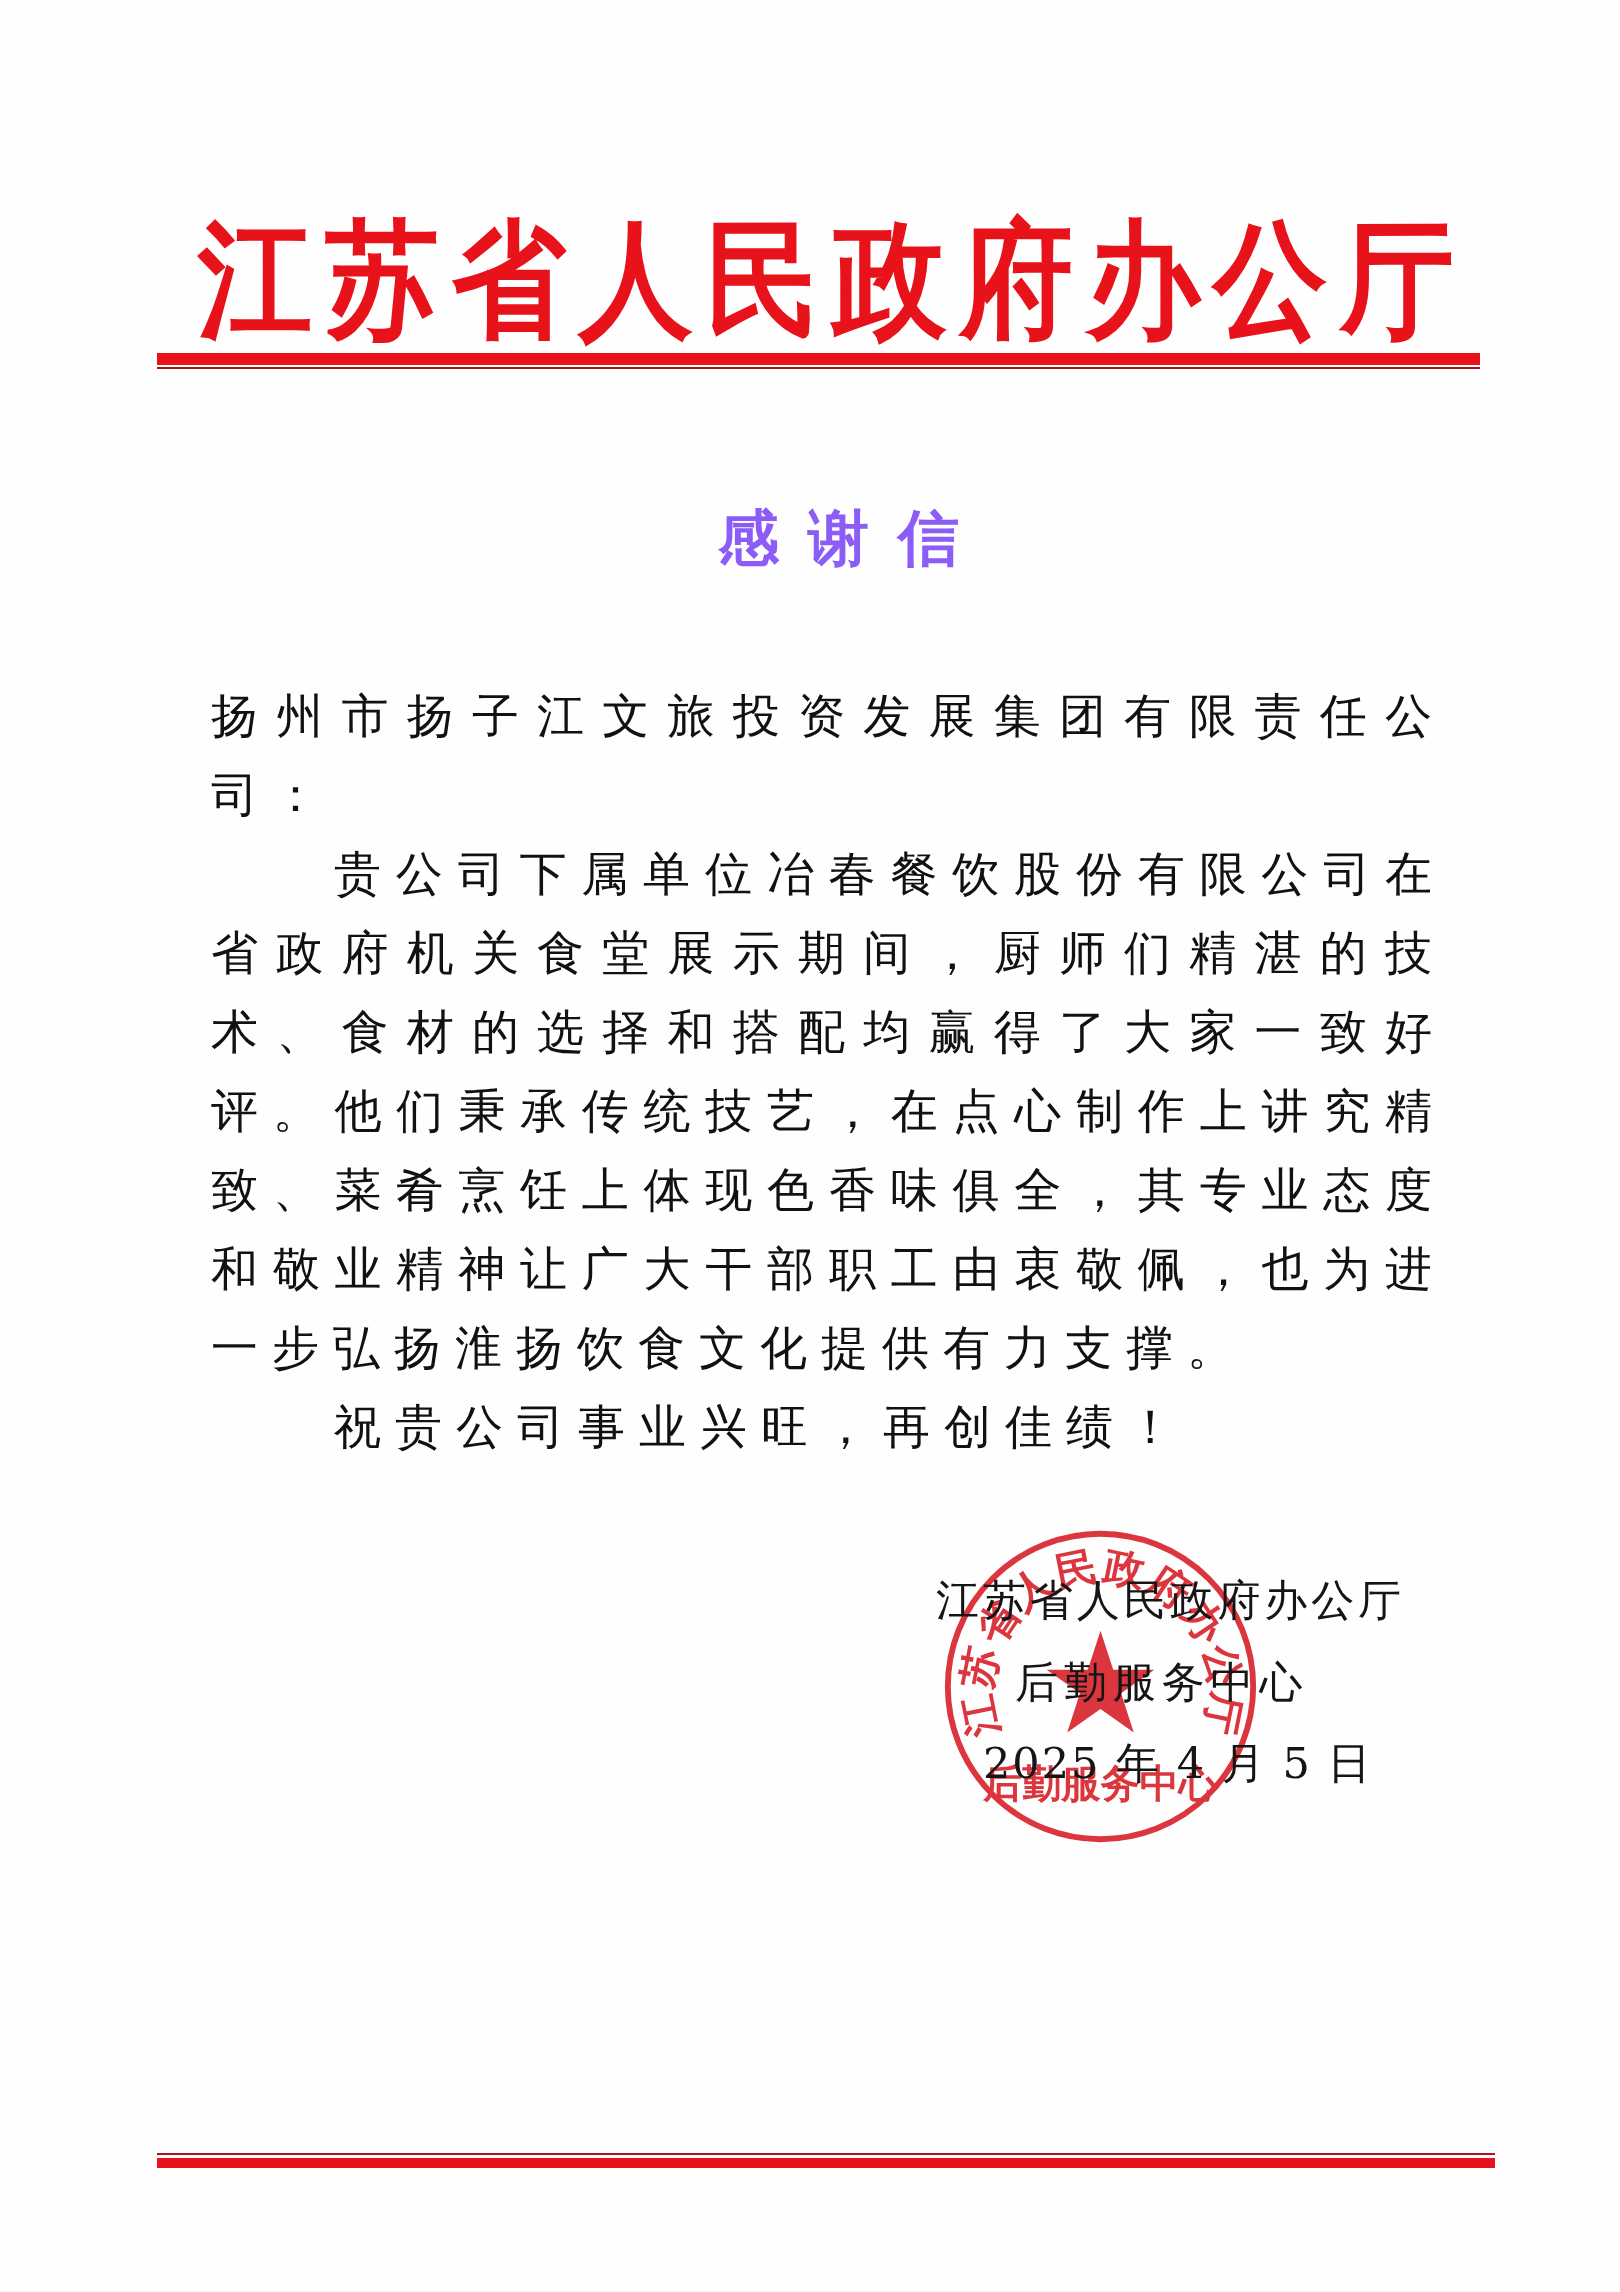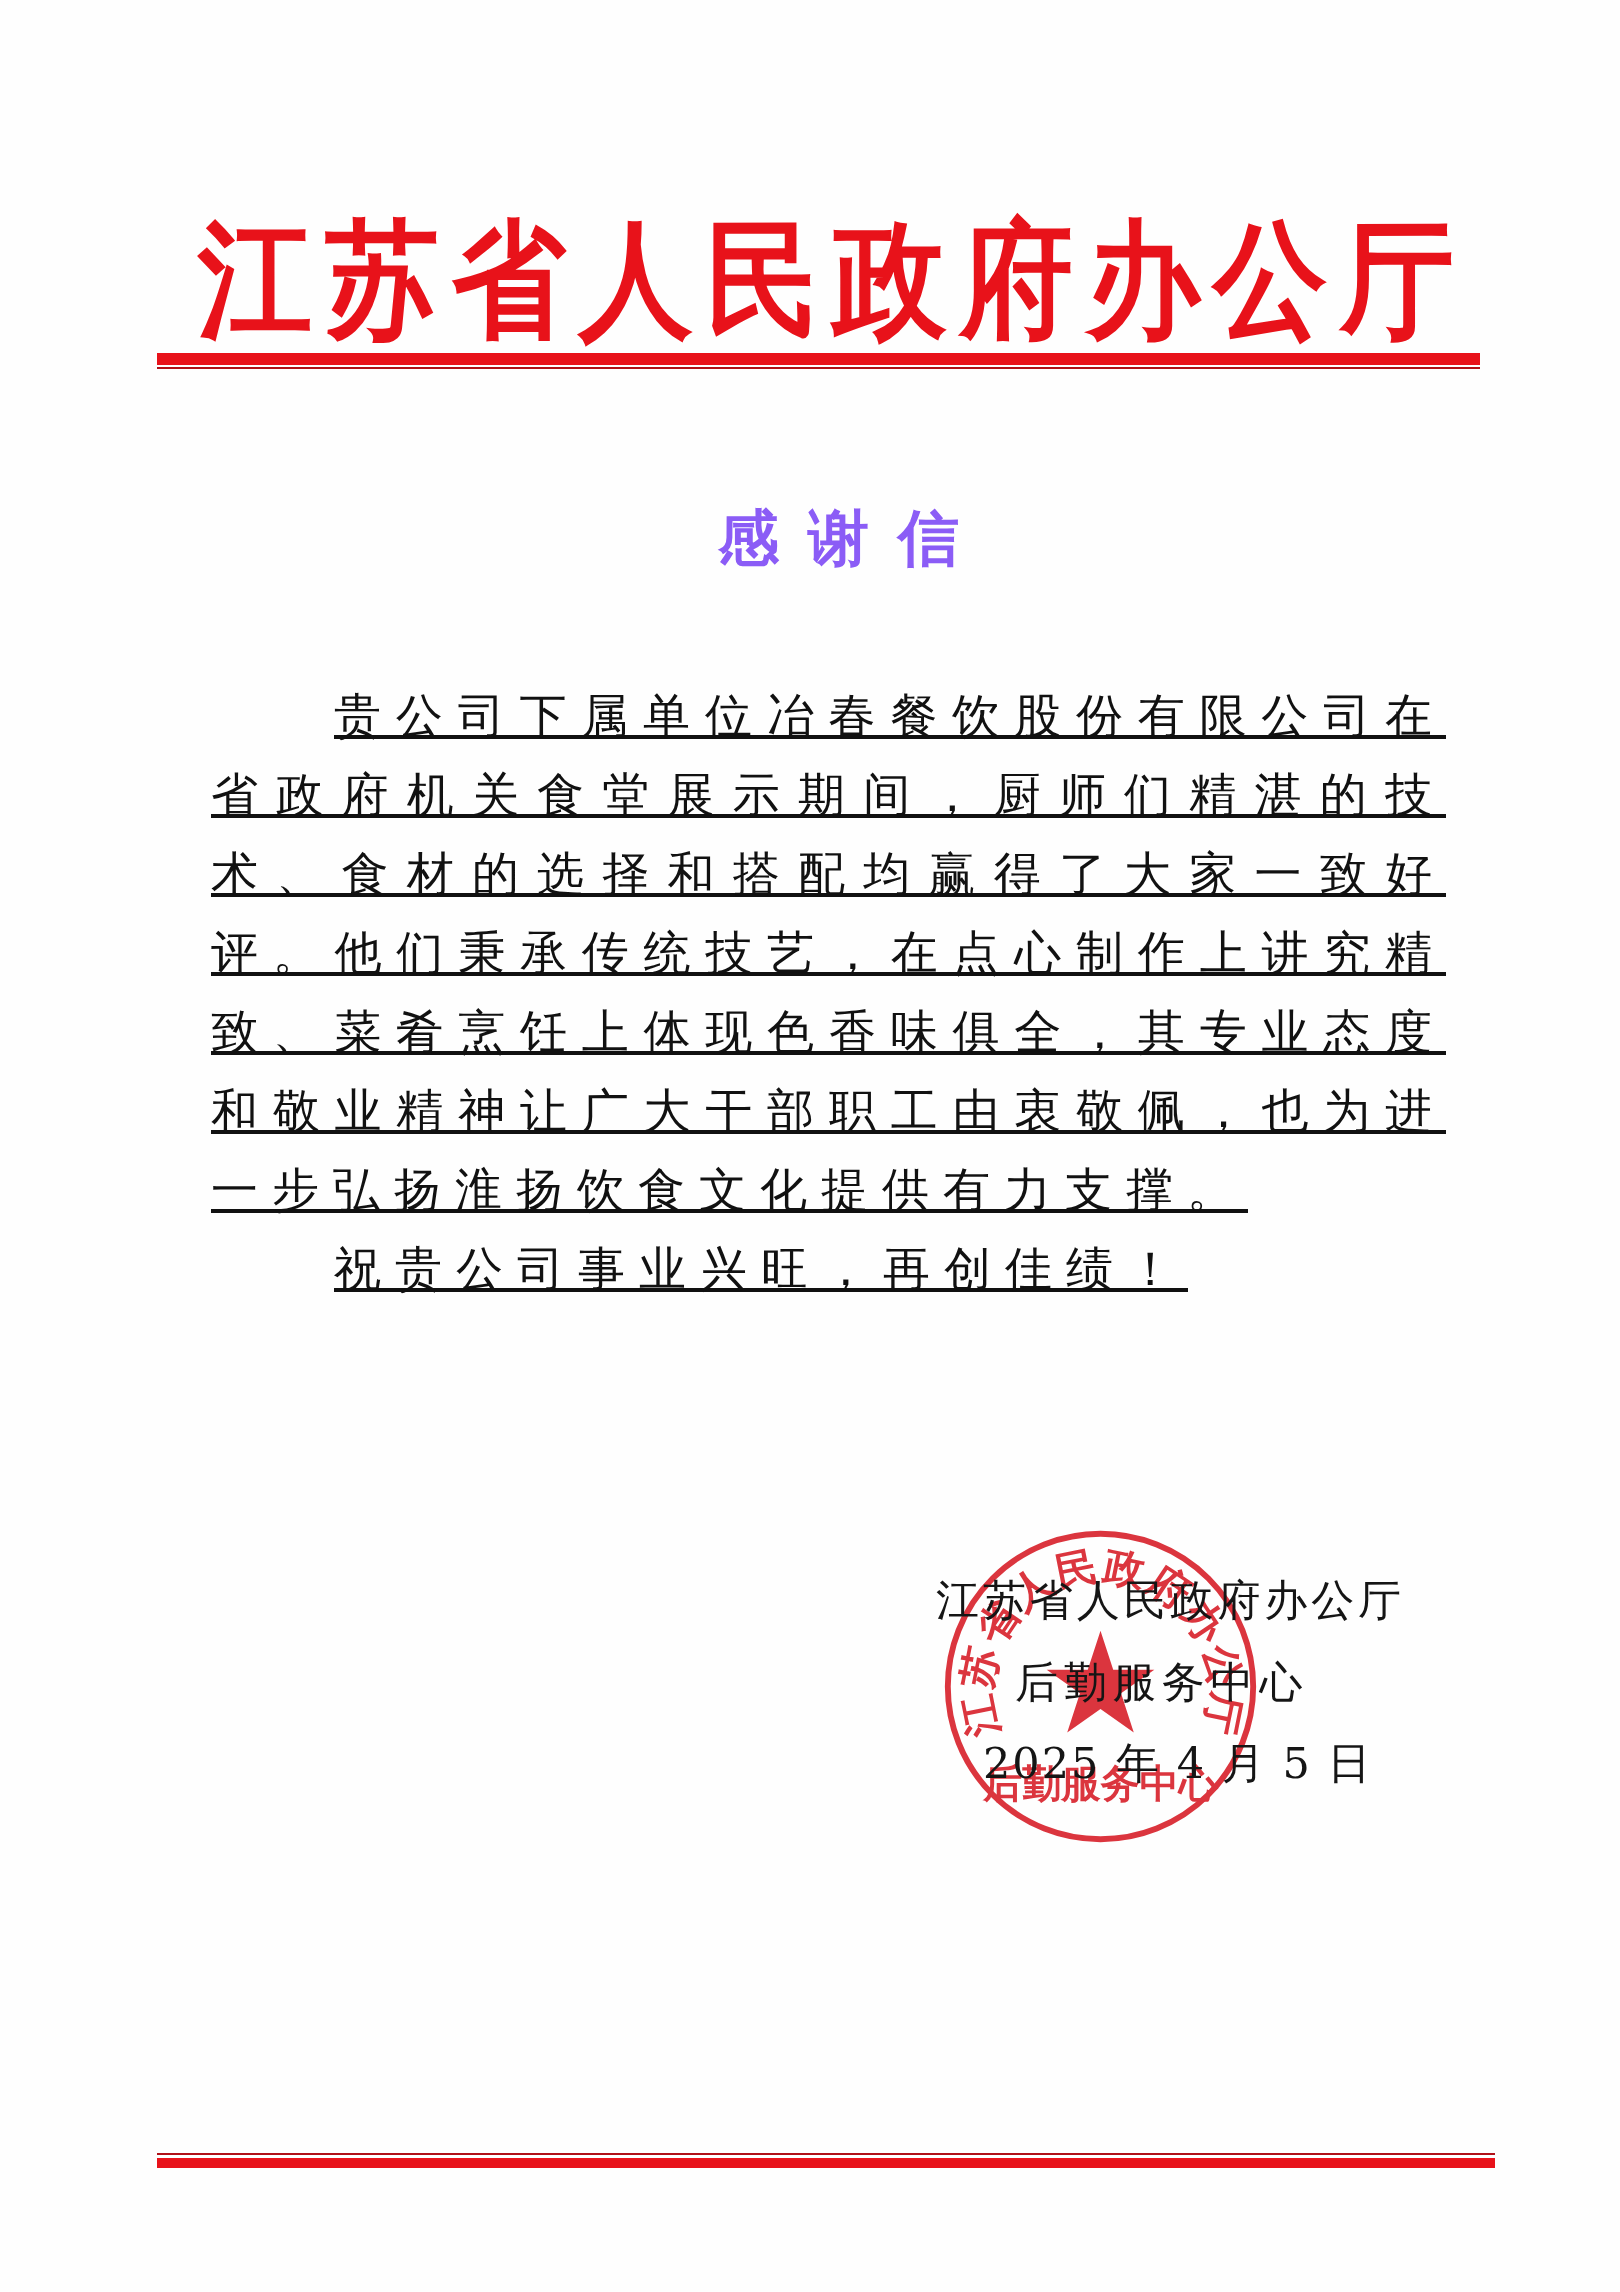--- a/index.html
+++ b/index.html
@@ -94,21 +94,20 @@
   }
   .body p {
     margin: 0;
     text-align: justify;
   }
   .body .salutation {
     margin-bottom: 0;
   }
   .body .para {
     text-indent: 123px;
-    text-decoration: underline;
   }
   .body .para-gap {
     margin-top: 9.8px;
   }
 
   
   .sig {
     position: absolute;
     font-family: "DejaVu Serif", "Liberation Serif", serif;
     font-size: 43px;
@@ -147,20 +146,21 @@
     <span>办</span>
     <span>公</span>
     <span>厅</span>
   </div>
 
   <div class="rule rule-top"></div>
 
   <div class="letter-title">感谢信</div>
 
   <div class="body">
+    <p class="salutation">扬州市扬子江文旅投资发展集团有限责任公司：</p>
     <p class="para">贵公司下属单位冶春餐饮股份有限公司在省政府机关食堂展示期间，厨师们精湛的技术、食材的选择和搭配均赢得了大家一致好评。他们秉承传统技艺，在点心制作上讲究精致、菜肴烹饪上体现色香味俱全，其专业态度和敬业精神让广大干部职工由衷敬佩，也为进一步弘扬淮扬饮食文化提供有力支撑。</p>
     <p class="para">祝贵公司事业兴旺，再创佳绩！</p>
   </div>
 
   <svg class="seal" viewBox="0 0 330 330">
     <defs>
       <path id="sealArc" d="M 60 205 A 112 112 0 1 1 272 205" fill="none"></path>
     </defs>
     <circle cx="165" cy="165" r="156" fill="none" stroke="#d8202a" stroke-width="6"></circle>
     <text font-family="DejaVu Serif, Liberation Serif, serif" font-size="42" font-weight="bold" fill="#d8202a" letter-spacing="2">

